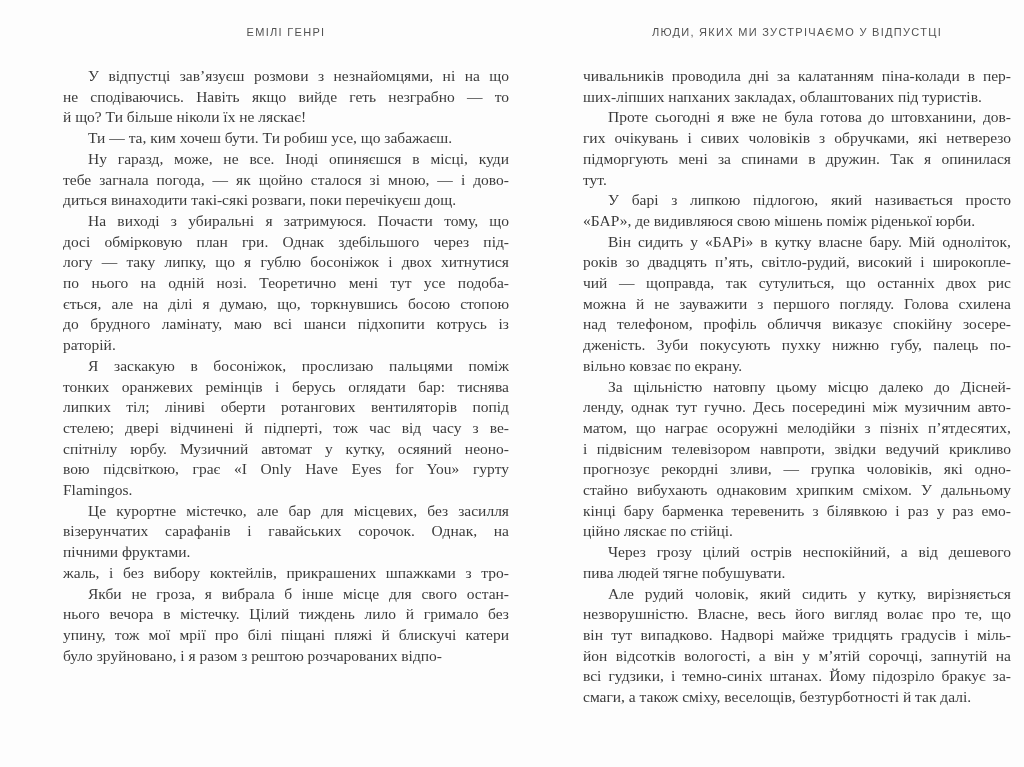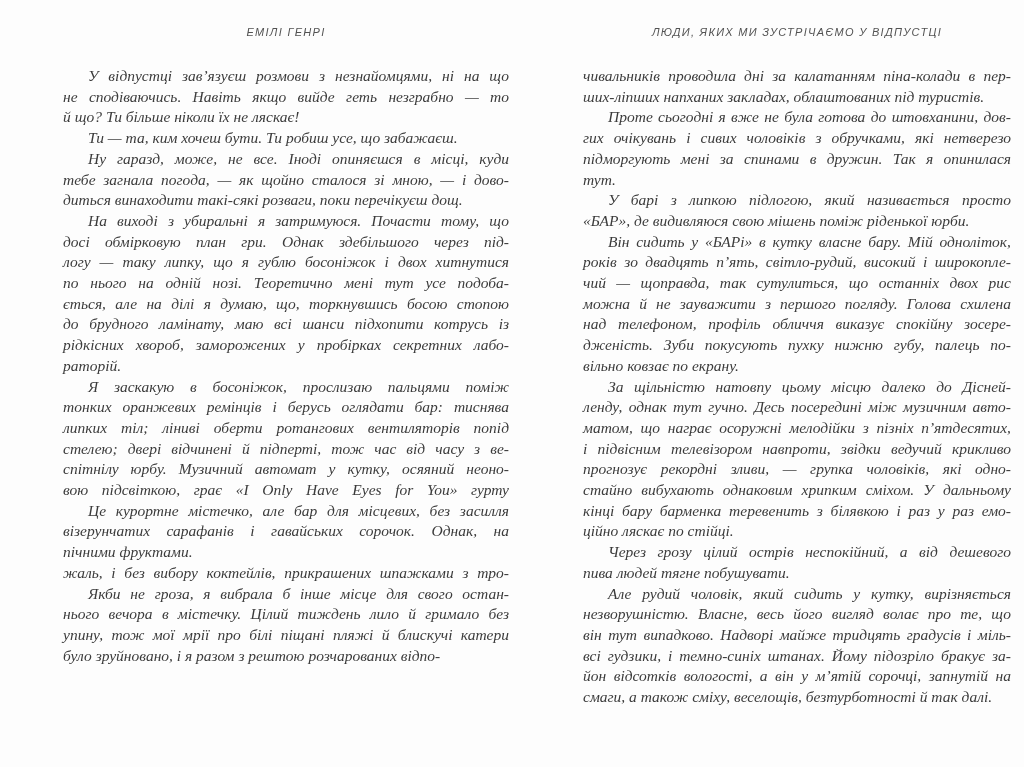--- a/index.html
+++ b/index.html
@@ -7,21 +7,20 @@
     padding: 0;
     background: #fdfdfd;
   }
   .spread {
     position: relative;
     width: 1024px;
     height: 708px;
     background: #fdfdfd;
     overflow: hidden;
     font-family: "Liberation Serif", serif;
-    font-style: italic;
   }
   .page {
     position: absolute;
     top: 0;
     height: 767px;
   }
   .page.left  { left: 63px;  width: 446px; }
   .page.right { left: 583px; width: 428px; }
   .running-header {
     position: absolute;
@@ -76,28 +75,28 @@
         <div class="line indent lastline">Ти — та, ким хочеш бути. Ти робиш усе, що забажаєш.</div>
         <div class="line indent">Ну гаразд, може, не все. Іноді опиняєшся в місці, куди</div>
         <div class="line">тебе загнала погода, — як щойно сталося зі мною, — і дово-</div>
         <div class="line lastline">диться винаходити такі-сякі розваги, поки перечікуєш дощ.</div>
         <div class="line indent">На виході з убиральні я затримуюся. Почасти тому, що</div>
         <div class="line">досі обмірковую план гри. Однак здебільшого через під-</div>
         <div class="line">логу — таку липку, що я гублю босоніжок і двох хитнутися</div>
         <div class="line">по нього на одній нозі. Теоретично мені тут усе подоба-</div>
         <div class="line">ється, але на ділі я думаю, що, торкнувшись босою стопою</div>
         <div class="line">до брудного ламінату, маю всі шанси підхопити котрусь із</div>
-        <div class="line">рідкісних хвороб, заморожених у пробірках секретних лабо-</div>
         <div class="line lastline">раторій.</div>
         <div class="line indent">Я заскакую в босоніжок, прослизаю пальцями поміж</div>
         <div class="line">тонких оранжевих ремінців і берусь оглядати бар: тиснява</div>
         <div class="line">липких тіл; ліниві оберти ротангових вентиляторів попід</div>
         <div class="line">стелею; двері відчинені й підперті, тож час від часу з ве-</div>
         <div class="line">спітнілу юрбу. Музичний автомат у кутку, осяяний неоно-</div>
         <div class="line">вою підсвіткою, грає «I Only Have Eyes for You» гурту</div>
+        <div class="line lastline">Flamingos.</div>
         <div class="line indent">Це курортне містечко, але бар для місцевих, без засилля</div>
         <div class="line">візерунчатих сарафанів і гавайських сорочок. Однак, на</div>
         <div class="line lastline">пічними фруктами.</div>
         <div class="line">жаль, і без вибору коктейлів, прикрашених шпажками з тро-</div>
         <div class="line indent">Якби не гроза, я вибрала б інше місце для свого остан-</div>
         <div class="line">нього вечора в містечку. Цілий тиждень лило й гримало без</div>
         <div class="line">упину, тож мої мрії про білі піщані пляжі й блискучі катери</div>
         <div class="line lastline">було зруйновано, і я разом з рештою розчарованих відпо-</div>
       </div>
     <div class="folio">6</div>
@@ -127,20 +126,20 @@
         <div class="line">і підвісним телевізором навпроти, звідки ведучий крикливо</div>
         <div class="line">прогнозує рекордні зливи, — групка чоловіків, які одно-</div>
         <div class="line">стайно вибухають однаковим хрипким сміхом. У дальньому</div>
         <div class="line">кінці бару барменка теревенить з білявкою і раз у раз емо-</div>
         <div class="line lastline">ційно ляскає по стійці.</div>
         <div class="line indent">Через грозу цілий острів неспокійний, а від дешевого</div>
         <div class="line lastline">пива людей тягне побушувати.</div>
         <div class="line indent">Але рудий чоловік, який сидить у кутку, вирізняється</div>
         <div class="line">незворушністю. Власне, весь його вигляд волає про те, що</div>
         <div class="line">він тут випадково. Надворі майже тридцять градусів і міль-</div>
+        <div class="line">йон відсотків вологості, а він у м’ятій сорочці, запнутій на</div>
         <div class="line">всі гудзики, і темно-синіх штанах. Йому підозріло бракує за-</div>
-        <div class="line">йон відсотків вологості, а він у м’ятій сорочці, запнутій на</div>
         <div class="line lastline">смаги, а також сміху, веселощів, безтурботності й так далі.</div>
       </div>
     <div class="folio">7</div>
   </div>
 
 </div>
 
 </body></html>

